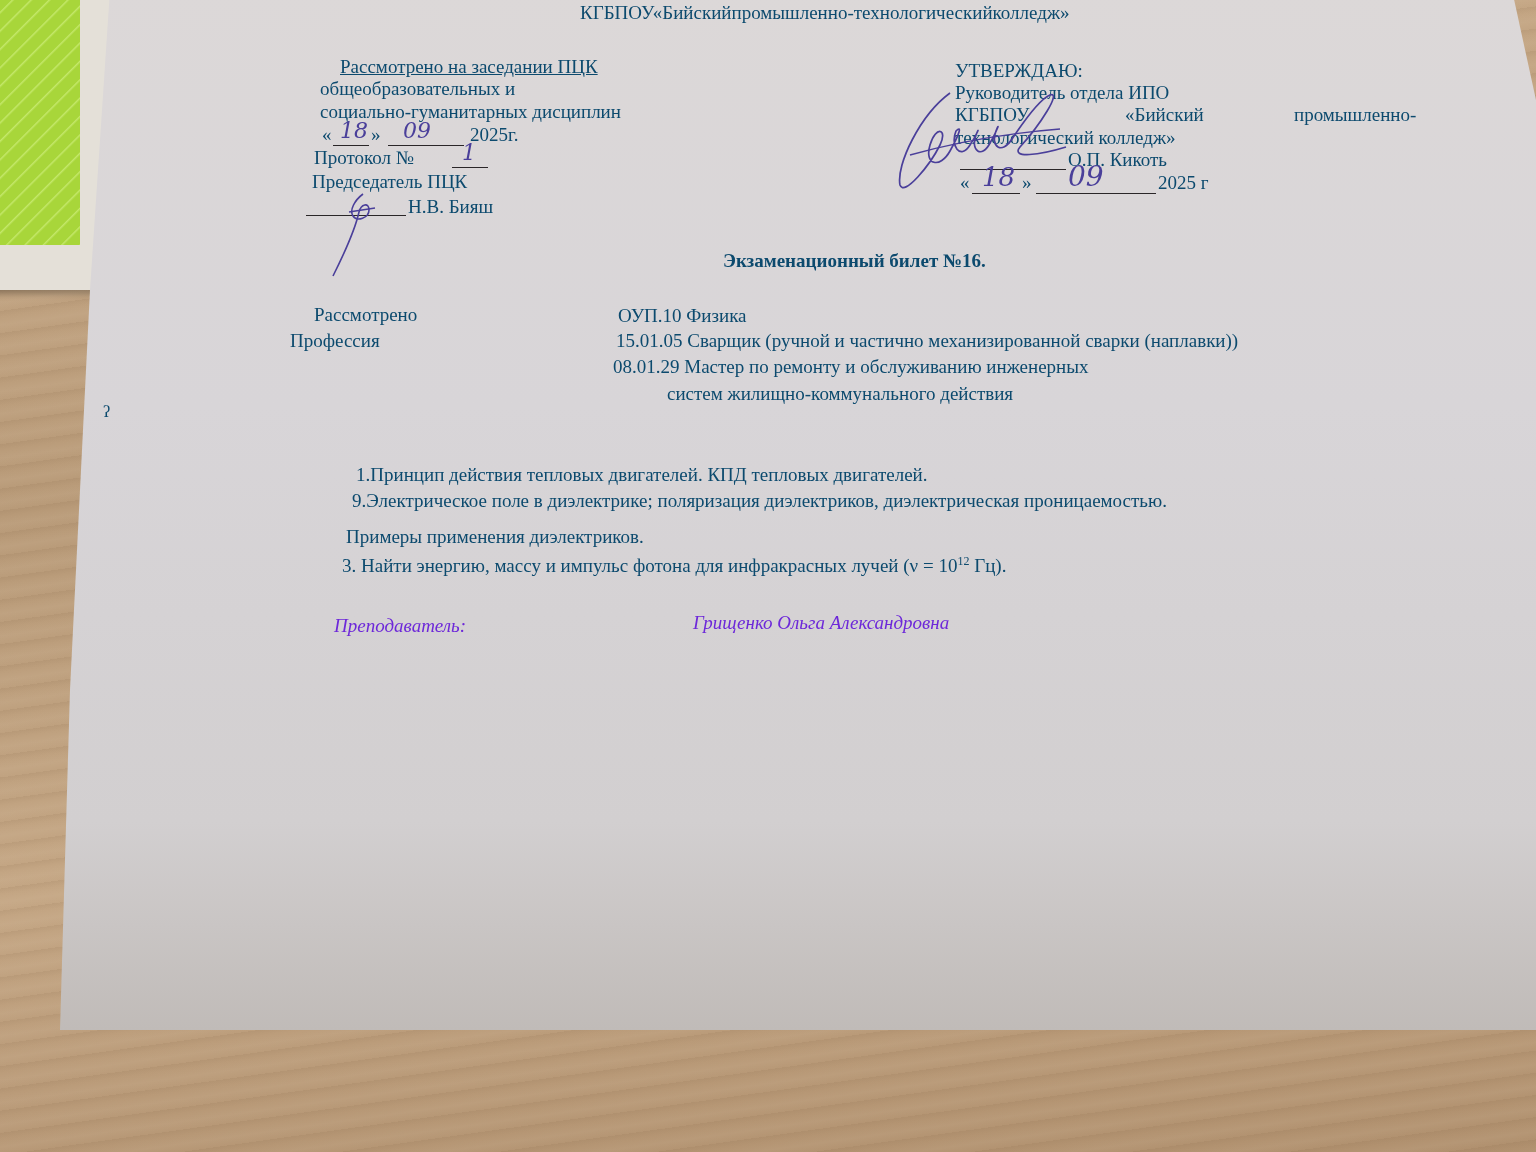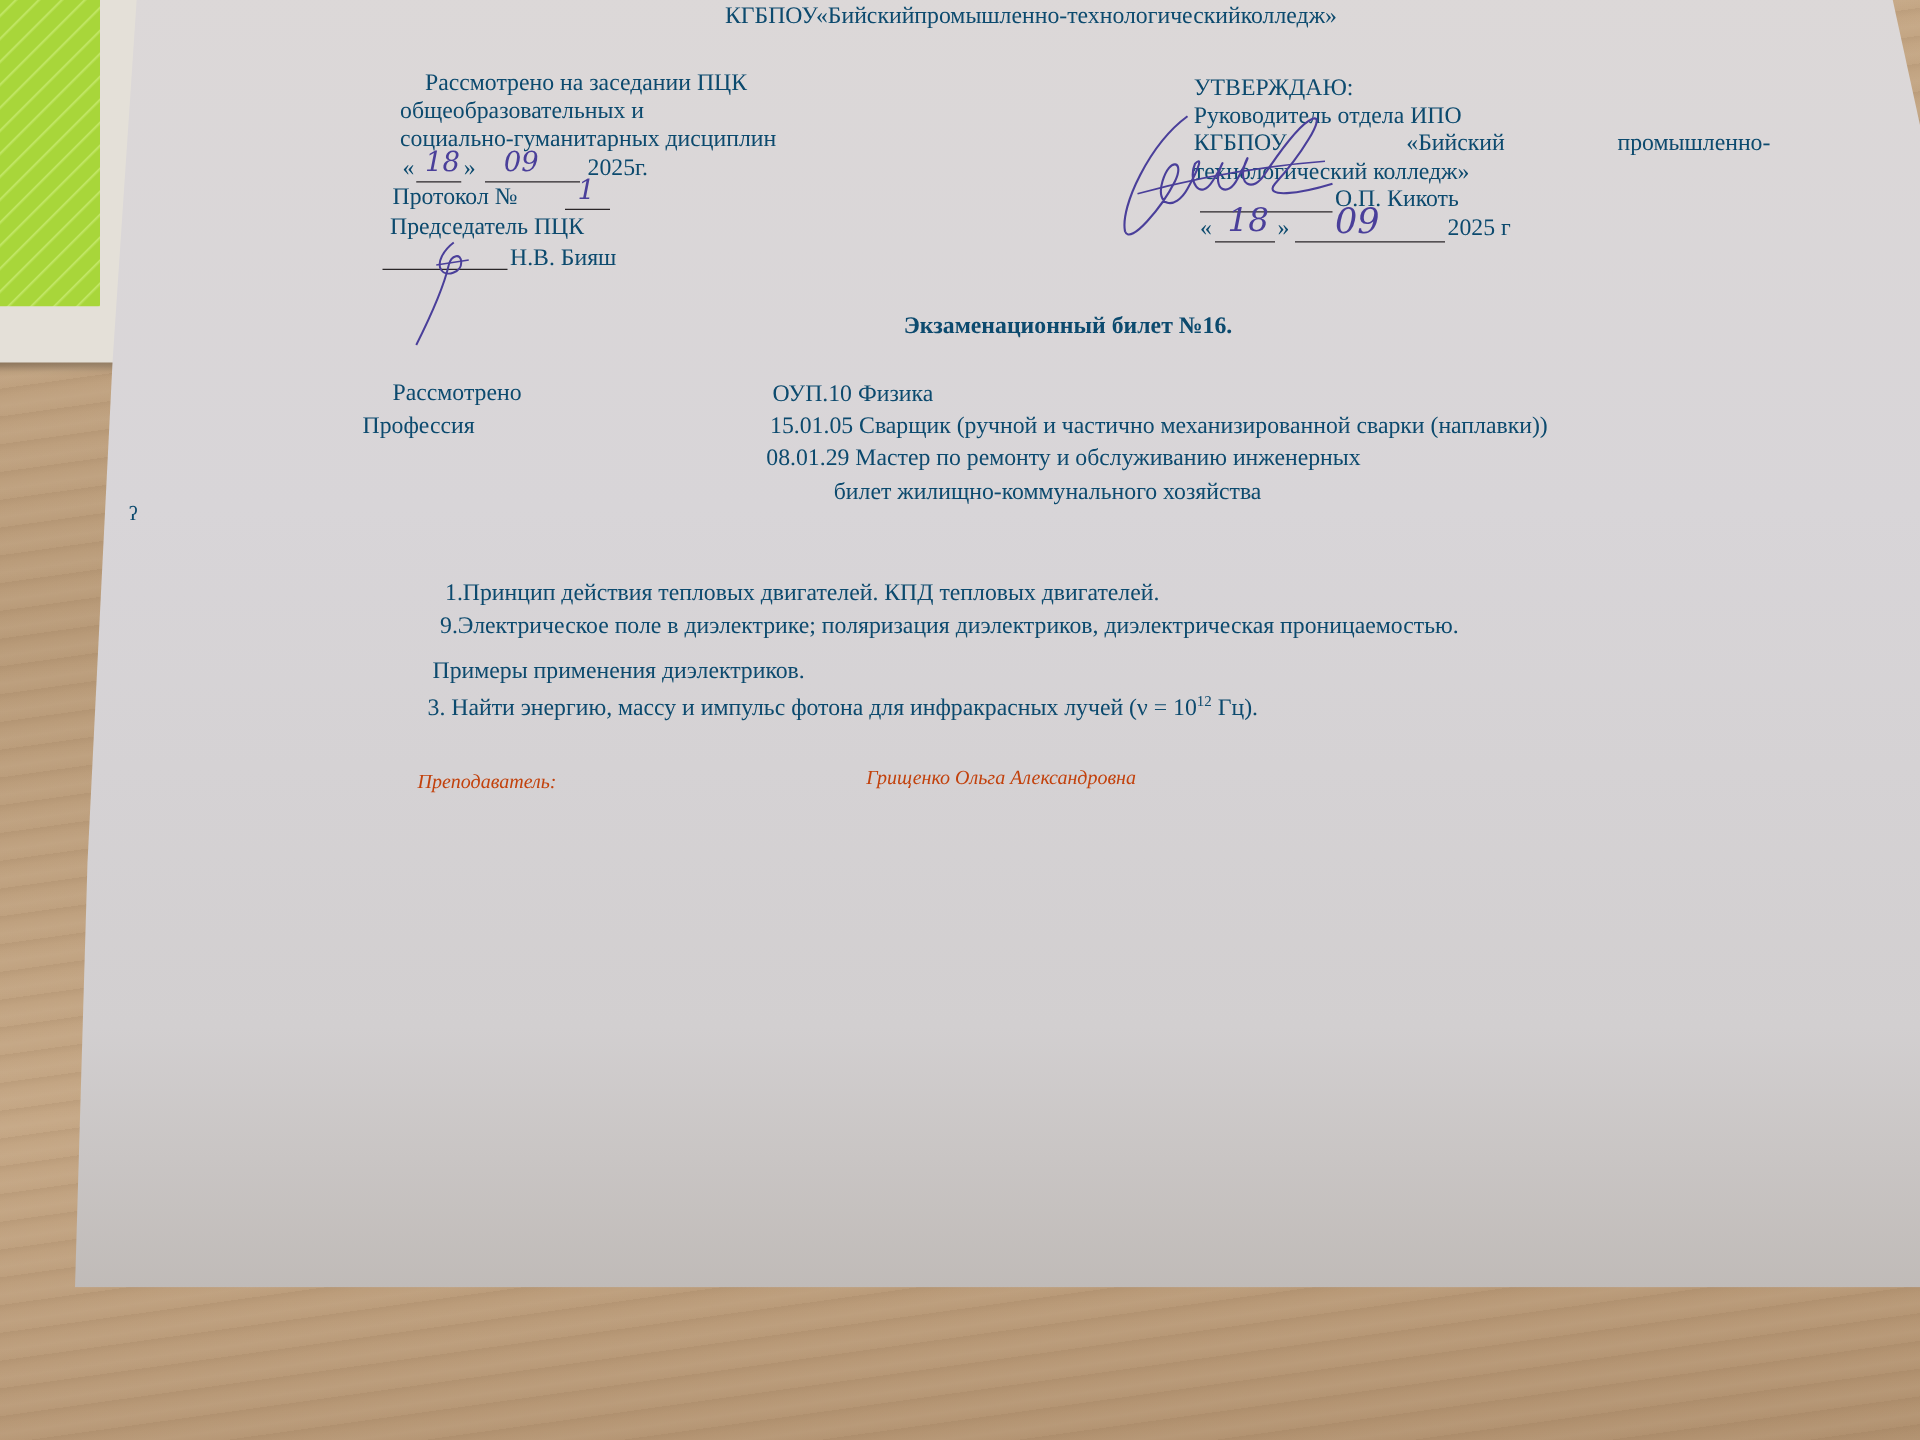--- a/index.html
+++ b/index.html
@@ -22,40 +22,40 @@
     background: repeating-linear-gradient(135deg, #a8d63a 0px, #a8d63a 10px, #c4e86a 11px, #a8d63a 13px);
   }
   .paper {
     position:absolute; left:60px; top:-10px; width:1520px; height:1040px;
     background: linear-gradient(180deg, #dcd8d8 0%, #d8d5d8 40%, #d2cfd0 80%, #c0bbb8 100%);
     clip-path: polygon(50px 0, 1452px 0, 1476px 110px, 1476px 1040px, 0 1040px, 10px 700px, 30px 300px);
     box-shadow: -4px 0 10px rgba(0,0,0,0.25);
   }
   .txt { position:absolute; color:#0c4a6e; font-size:19px; white-space:nowrap; line-height:22px; }
   .title { font-weight:bold; font-size:19px; }
-  .ital { font-style:italic; color:#c2410c; font-size:16px; }
+  .ital { font-style:italic; color:#6d28d9; font-size:19px; }
   .sig { position:absolute; }
   .hand { position:absolute; color:#4a3f9a; font-style:italic; font-size:22px; font-family:"DejaVu Serif", serif; }
   .uline { position:absolute; border-bottom:1px solid #2a2628; height:1px; }
   sup { font-size:12px; }
 </style>
 </head>
 <body>
 
 <div class="wood-grain"></div>
 
 <div class="folder">
   <div class="folder-inner"></div>
 </div>
 
 <div class="paper"></div>
 
 <div class="txt" style="left:580px;top:2px;">КГБПОУ«Бийскийпромышленно-технологическийколледж»</div>
 
-<div class="txt" style="left:340px;top:56px;">Рассмотрено на заседании ПЦК</div>
+<div class="txt" style="left:340px;top:56px;text-decoration:underline;">Рассмотрено на заседании ПЦК</div>
 <div class="txt" style="left:320px;top:78px;">общеобразовательных и</div>
 <div class="txt" style="left:320px;top:101px;">социально-гуманитарных дисциплин</div>
 
 <div class="txt" style="left:322px;top:124px;">«</div>
 <div class="uline" style="left:333px;top:144px;width:36px;"></div>
 <div class="hand" style="left:340px;top:118px;">18</div>
 <div class="txt" style="left:371px;top:124px;">»</div>
 <div class="uline" style="left:388px;top:144px;width:76px;"></div>
 <div class="hand" style="left:403px;top:118px;">09</div>
 <div class="txt" style="left:470px;top:124px;">2025г.</div>
@@ -95,21 +95,21 @@
   <path d="M20 70 C70 56 120 48 170 44" fill="none" stroke="#4a3f9a" stroke-width="1.4"></path>
 </svg>
 
 <div class="txt title" style="left:723px;top:250px;">Экзаменационный билет №16.</div>
 
 <div class="txt" style="left:314px;top:304px;">Рассмотрено</div>
 <div class="txt" style="left:618px;top:305px;">ОУП.10 Физика</div>
 <div class="txt" style="left:290px;top:330px;">Профессия</div>
 <div class="txt" style="left:616px;top:330px;">15.01.05 Сварщик (ручной и частично механизированной сварки (наплавки))</div>
 <div class="txt" style="left:613px;top:356px;">08.01.29 Мастер по ремонту и обслуживанию инженерных</div>
-<div class="txt" style="left:667px;top:383px;">билет жилищно-коммунального хозяйства</div>
+<div class="txt" style="left:667px;top:383px;">систем жилищно-коммунального действия</div>
 
 <div class="txt" style="left:103px;top:401px;font-size:16px;">ʔ</div>
 
 <div class="txt" style="left:356px;top:464px;">1.Принцип действия тепловых двигателей. КПД тепловых двигателей.</div>
 <div class="txt" style="left:352px;top:490px;">9.Электрическое  поле  в  диэлектрике;  поляризация  диэлектриков,  диэлектрическая  проницаемостью.</div>
 <div class="txt" style="left:346px;top:526px;">Примеры применения диэлектриков.</div>
 <div class="txt" style="left:342px;top:550px;"><span>3. Найти энергию, массу и импульс фотона для инфракрасных лучей (ν = 10</span><sup>12</sup><span> Гц).</span></div>
 
 <div class="txt ital" style="left:334px;top:615px;">Преподаватель:</div>
 <div class="txt ital" style="left:693px;top:612px;">Грищенко Ольга Александровна</div>

